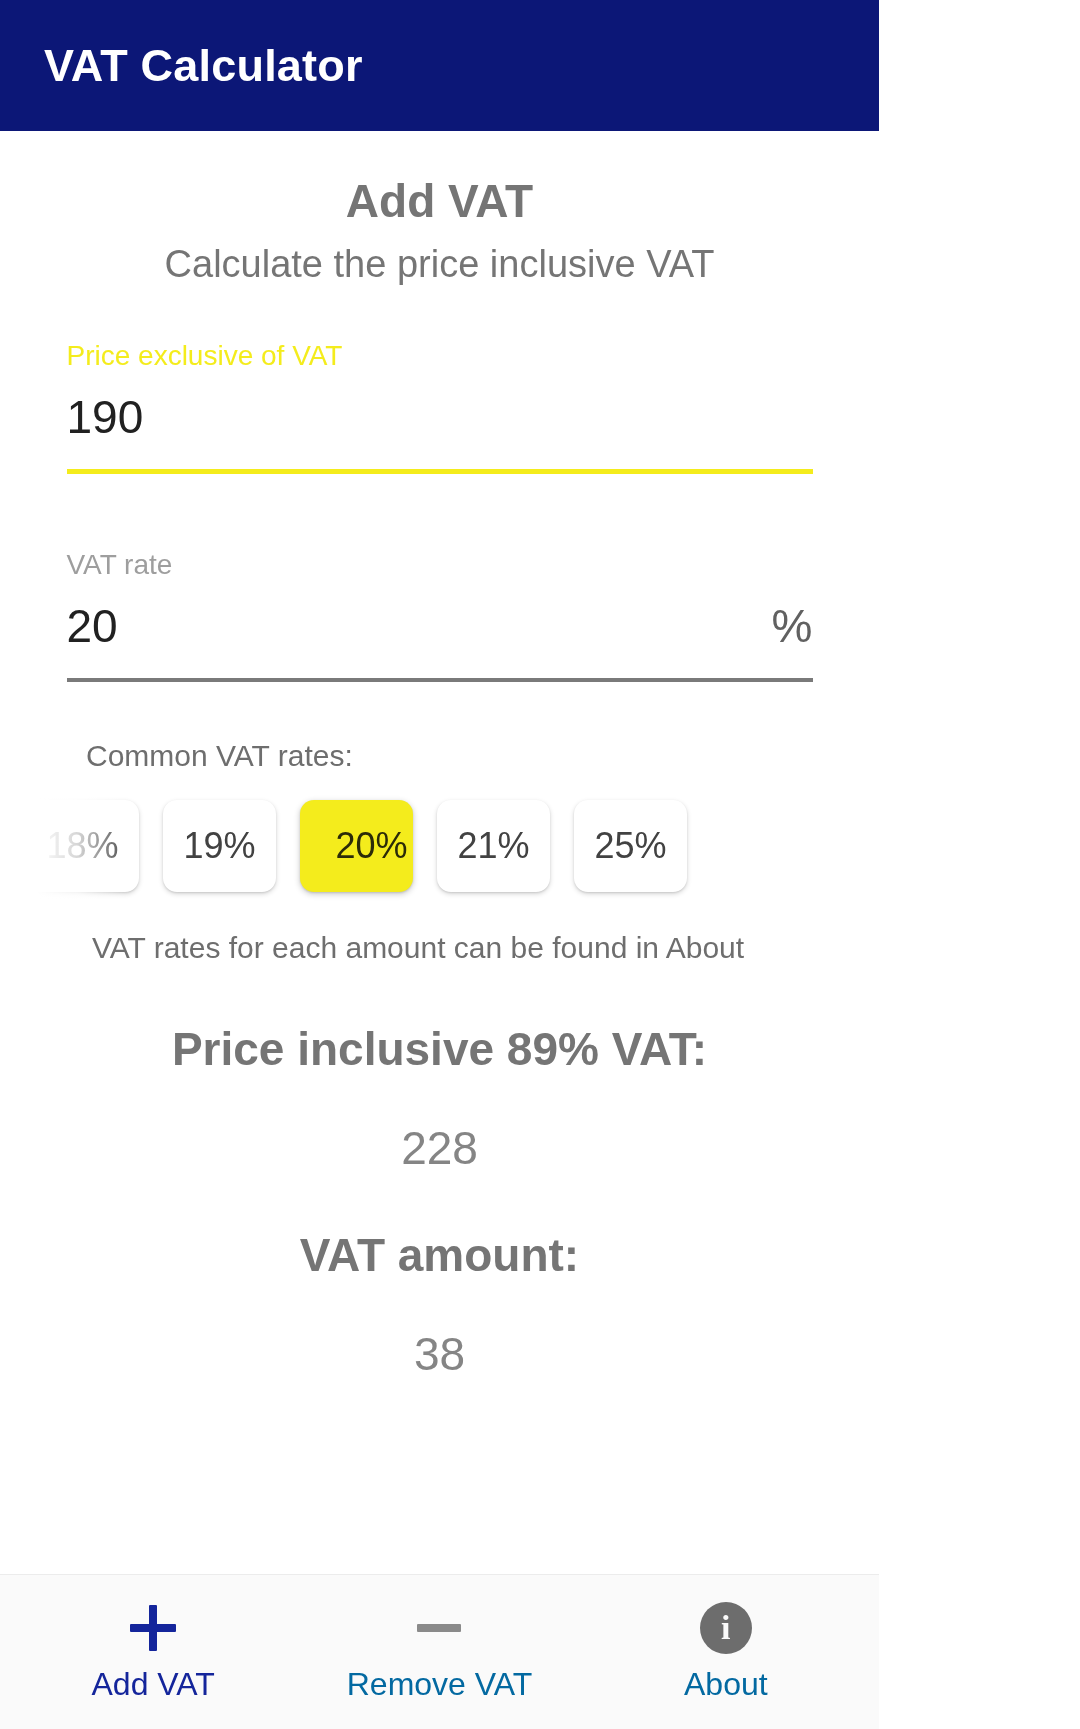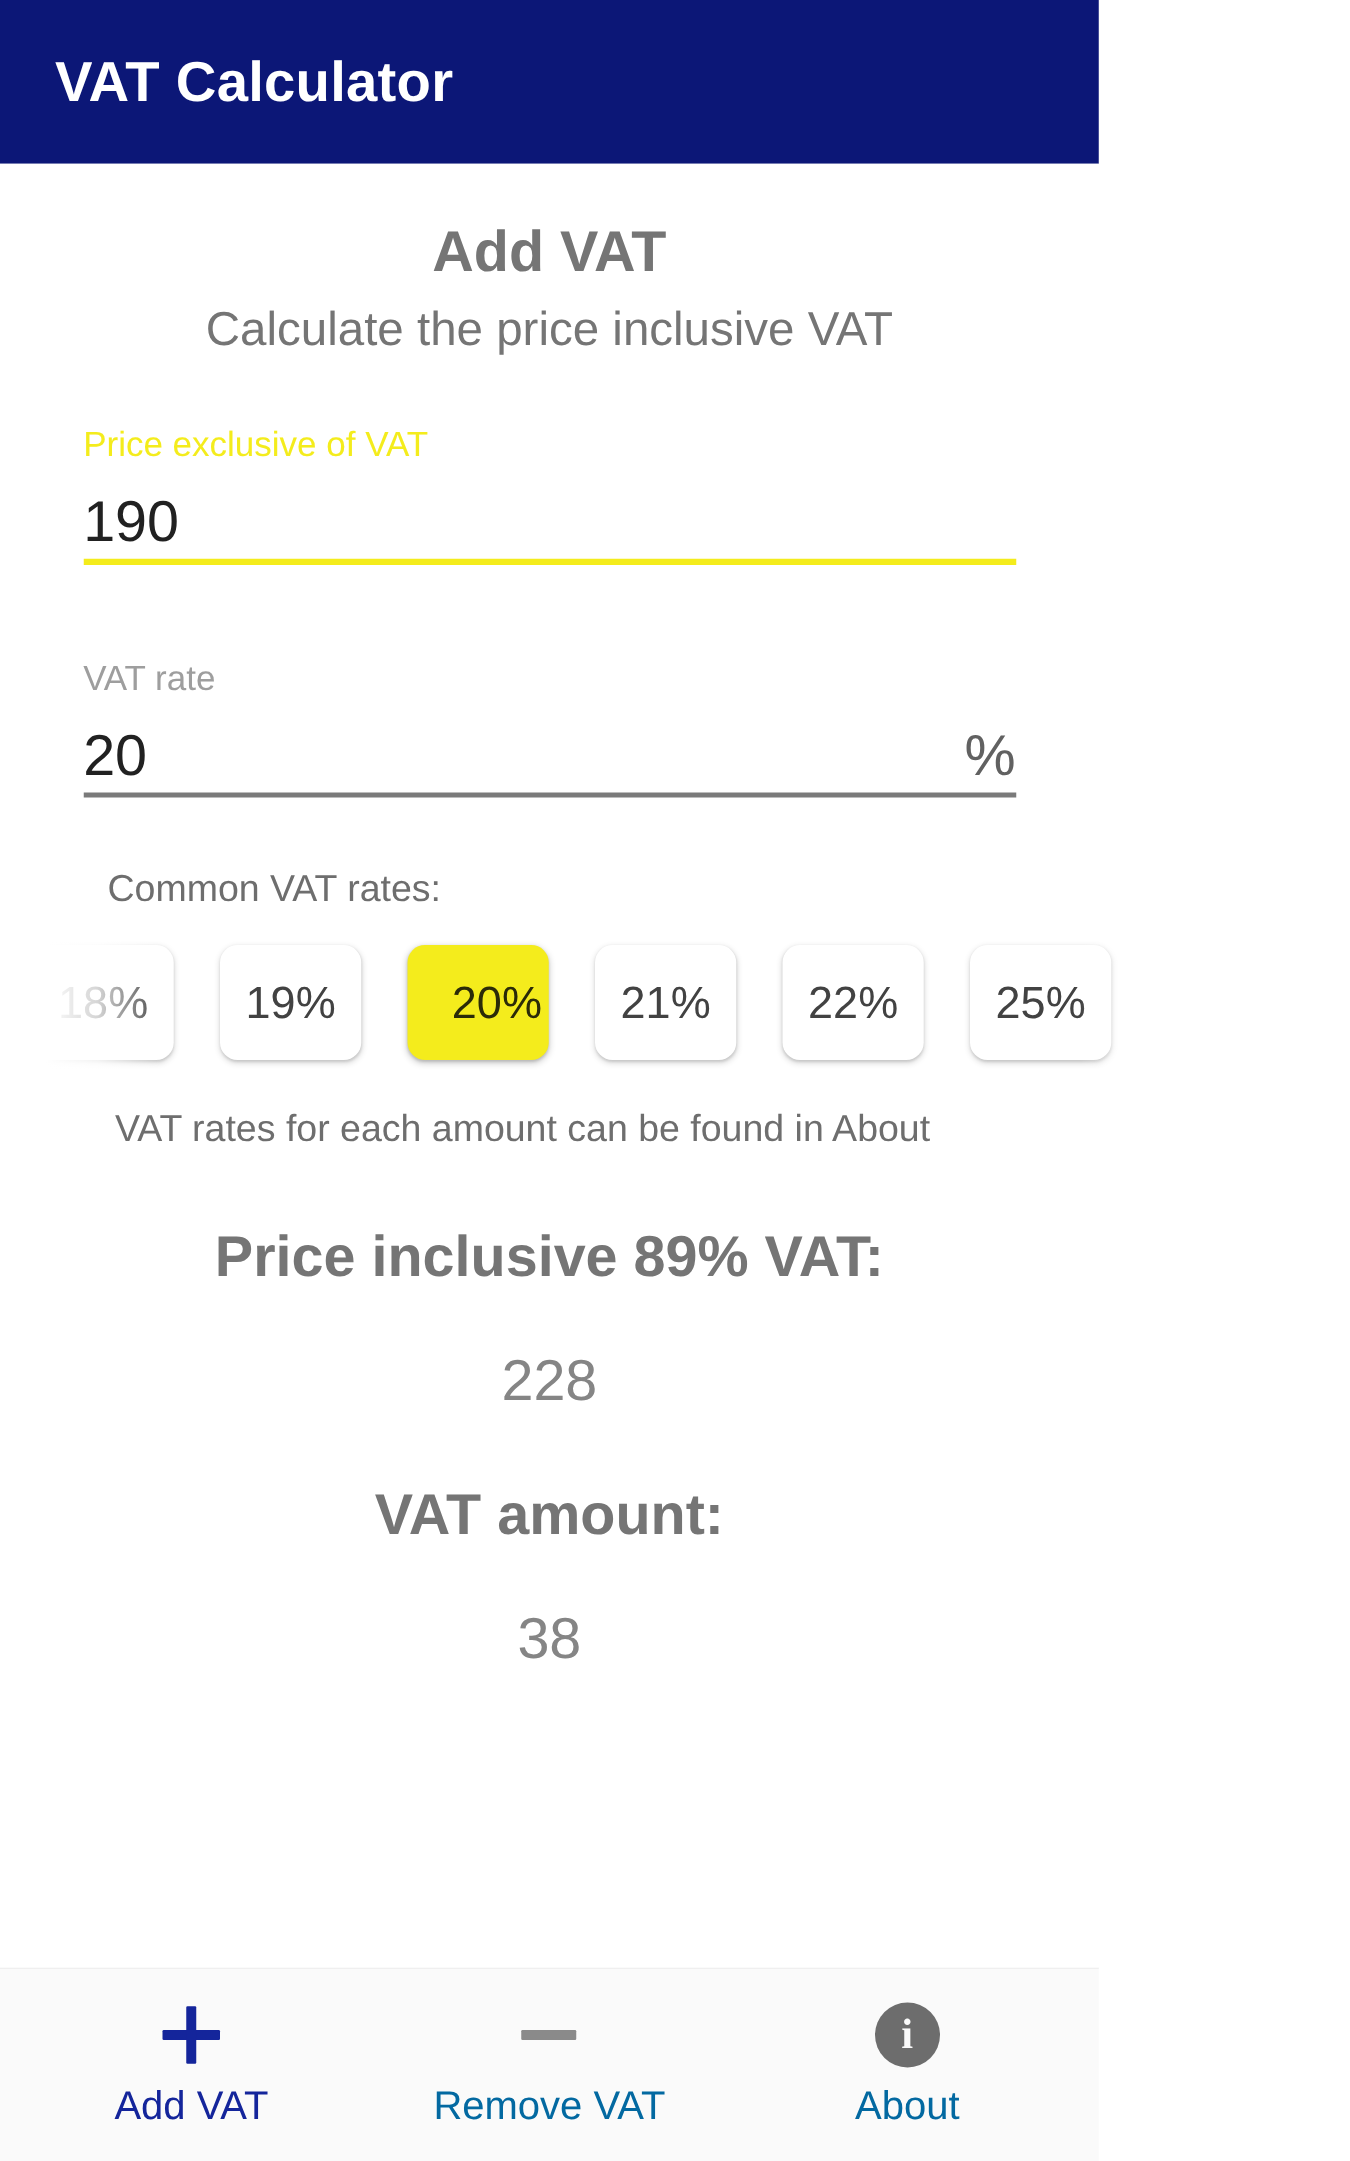--- a/index.html
+++ b/index.html
@@ -81,21 +81,21 @@
     margin-bottom: 16px;
     display: block;
   }
   .field.focused .field-label { color: #F4EC1C; }
 
   .field-row {
     display: flex;
     align-items: flex-end;
     justify-content: space-between;
     border-bottom: 4px solid #7a7a7a;
-    padding-bottom: 2px;
+    padding-bottom: 24px;
   }
   .field.focused .field-row {
     border-bottom: 5px solid #F4EC1C;
   }
 
   .field-value {
     font-size: 46px;
     color: #212121;
     line-height: 1.22;
     background: transparent;
@@ -127,21 +127,21 @@
   .chips-scroll-wrap {
     position: relative;
     margin-top: 16px;
     width: 994px;
     margin-left: -86px;
     padding-left: 86px;
     overflow: hidden;
   }
   .chips-row {
     display: flex;
-    gap: 37px;
+    gap: 24px;
     align-items: center;
     padding: 10px 0 14px 0;
     margin-left: -60px;
   }
   .chip {
     flex: 0 0 auto;
     width: 113px;
     height: 92px;
     border-radius: 14px;
     background: #ffffff;
@@ -314,23 +314,20 @@
             <div class="chip">
               <span>19%</span>
             </div>
             <div class="chip selected">
               <span>20%</span>
             </div>
             <div class="chip">
               <span>21%</span>
             </div>
             <div class="chip">
-              <span>22%</span>
-            </div>
-            <div class="chip">
               <span>25%</span>
             </div>
           </div>
         <div class="chips-fade-left"></div>
         <div class="chips-fade-right"></div>
       </div>
     </div>
 
     <div class="chips-note">VAT rates for each amount can be found in About</div>
 

